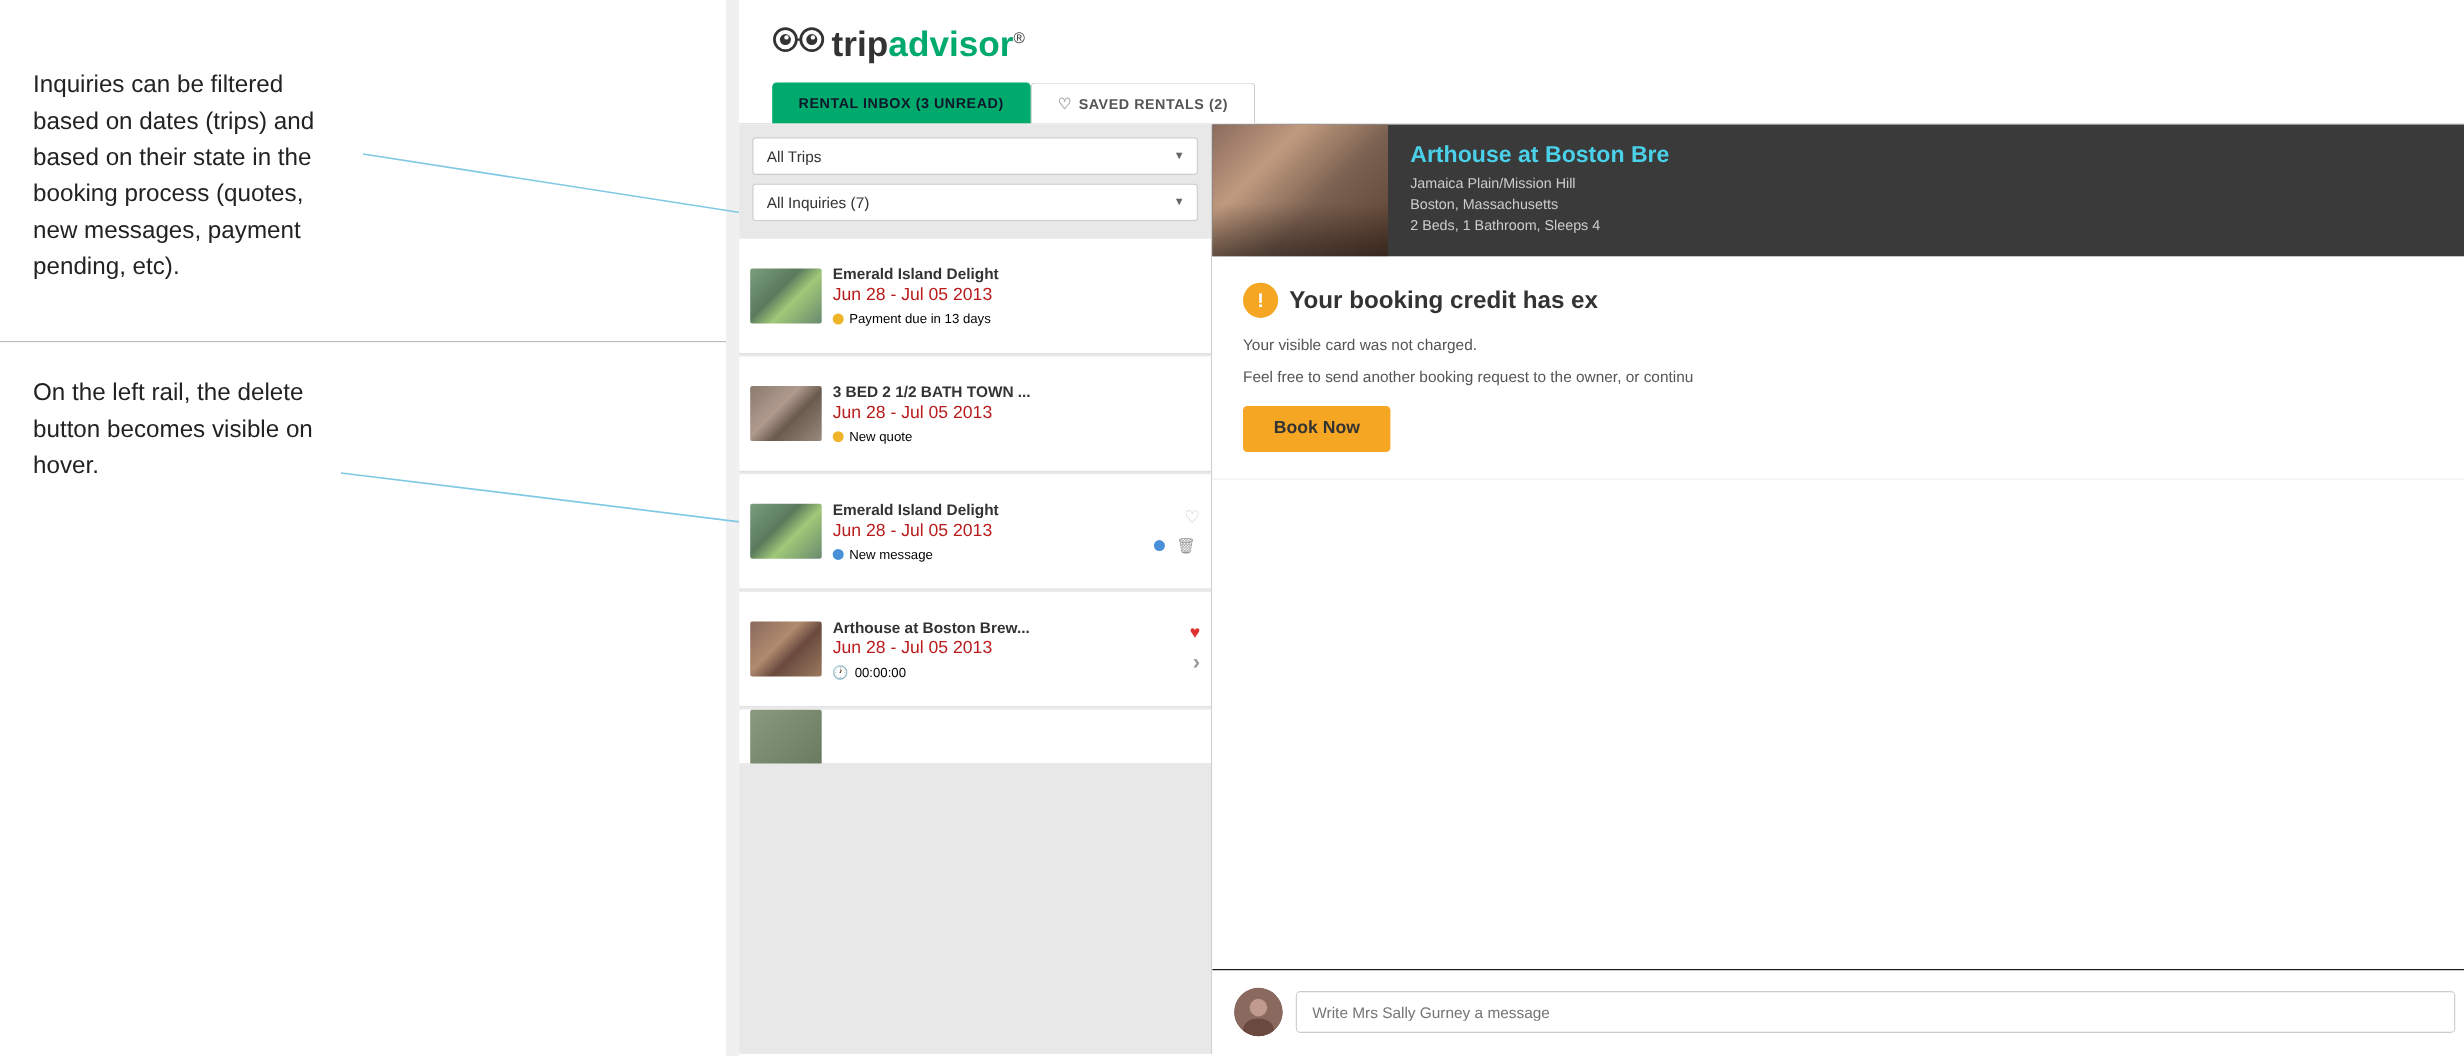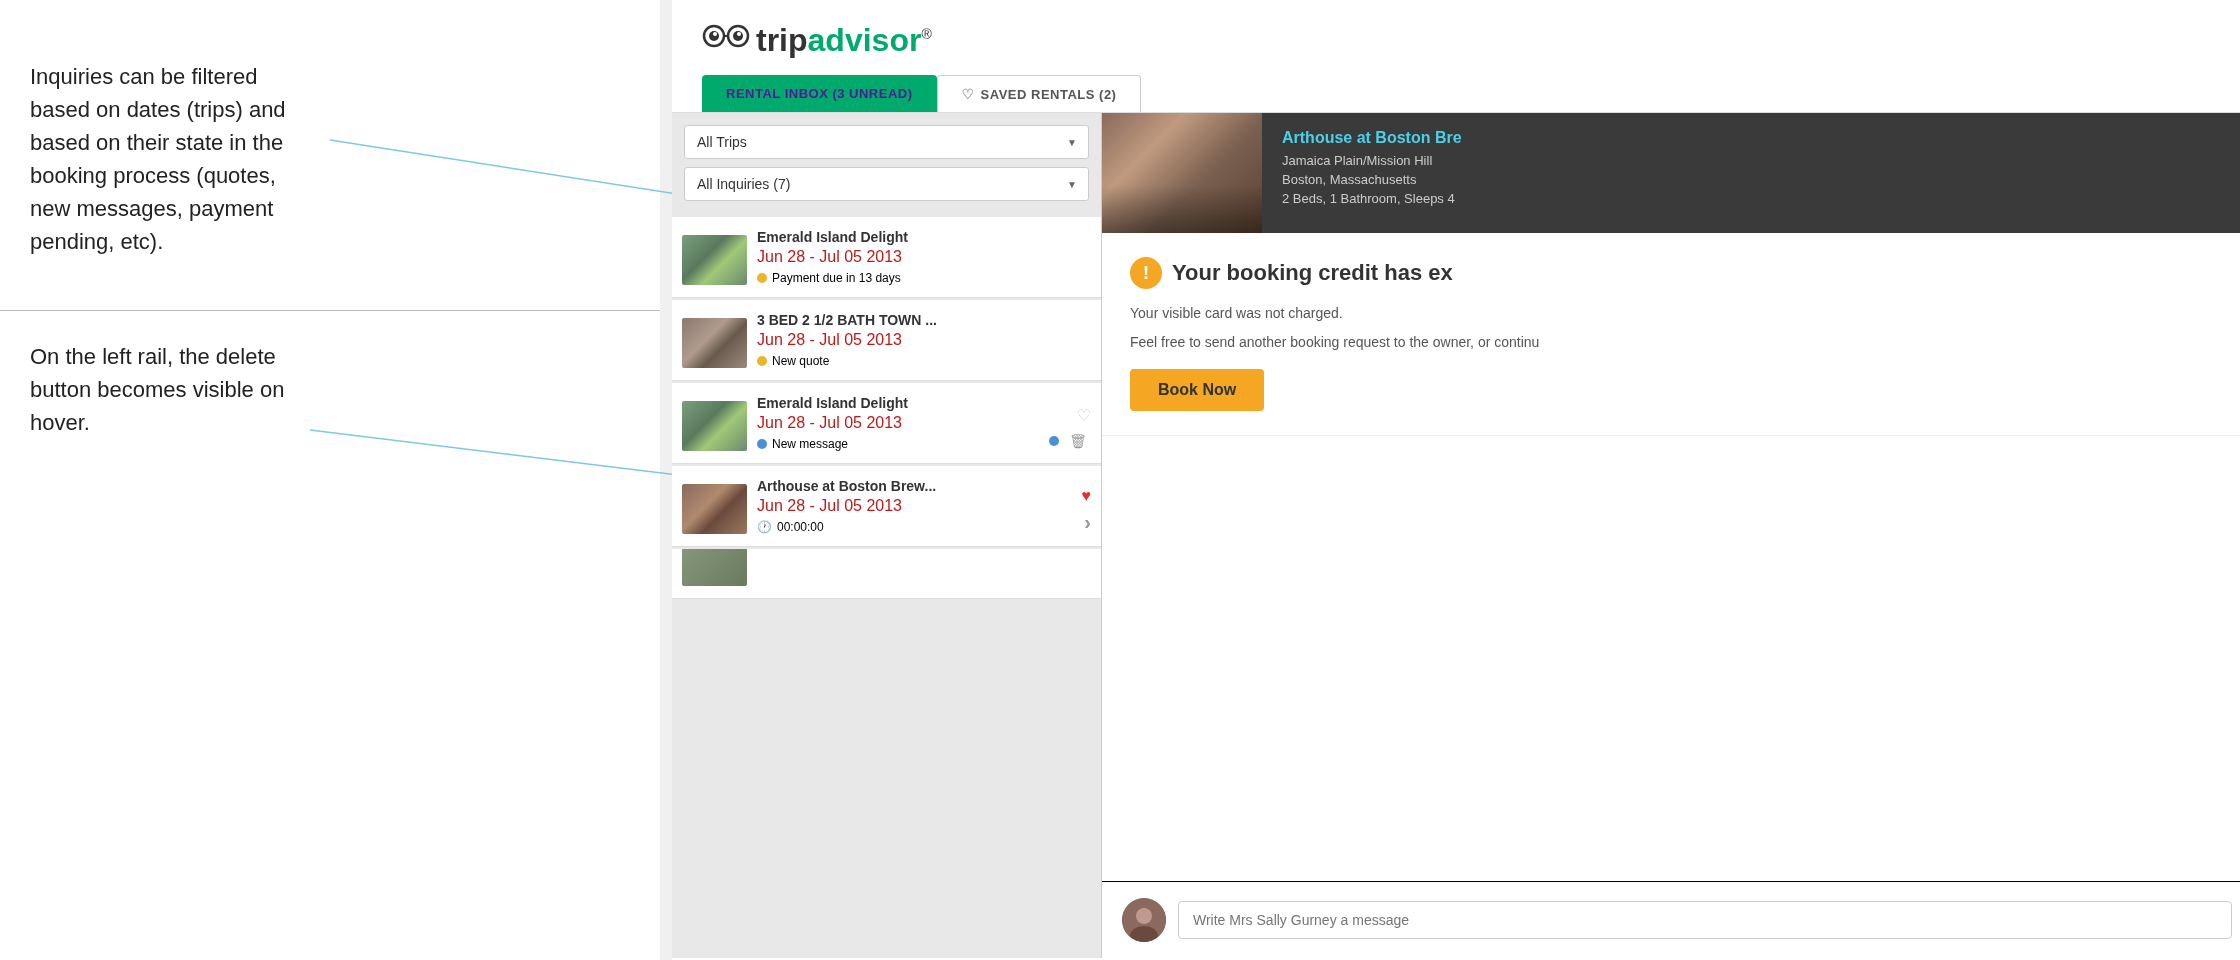--- a/index.html
+++ b/index.html
@@ -90,21 +90,21 @@
       font-size: 13px;
       font-weight: bold;
       cursor: pointer;
       border: none;
       letter-spacing: 0.5px;
       text-transform: uppercase;
     }
 
     .ta-tab.active {
       background: #00aa6c;
-      color: #4c1d95;
+      color: #0f172a;
       border-radius: 4px 4px 0 0;
     }
 
     .ta-tab.inactive {
       background: #fff;
       color: #555;
       border: 1px solid #ccc;
       border-bottom: none;
       border-radius: 4px 4px 0 0;
       display: flex;
@@ -164,24 +164,24 @@
       pointer-events: none;
     }
 
     
     .inquiry-list {
       padding: 8px 0;
     }
 
     .inquiry-item {
       display: flex;
-      align-items: flex-end;
+      align-items: center;
       background: #fff;
       margin: 0 0 2px 0;
-      padding: 12px 10px;
+      padding: 24px 10px;
       cursor: pointer;
       border-bottom: 1px solid #ddd;
       position: relative;
     }
 
     .inquiry-thumb {
       width: 65px;
       height: 50px;
       background: #888;
       border-radius: 2px;
@@ -325,21 +325,21 @@
         linear-gradient(135deg, #8a6a5e 0%, #c09a7e 30%, #7a6050 60%, #5a4030 100%);
     }
 
     .detail-property-info {
       padding: 16px 20px;
       color: #fff;
       flex: 1;
     }
 
     .detail-property-name {
-      font-size: 16px;
+      font-size: 21px;
       font-weight: bold;
       color: #4ad0e8;
       margin-bottom: 6px;
     }
 
     .detail-property-location {
       font-size: 13px;
       color: #ccc;
       margin-bottom: 4px;
     }

